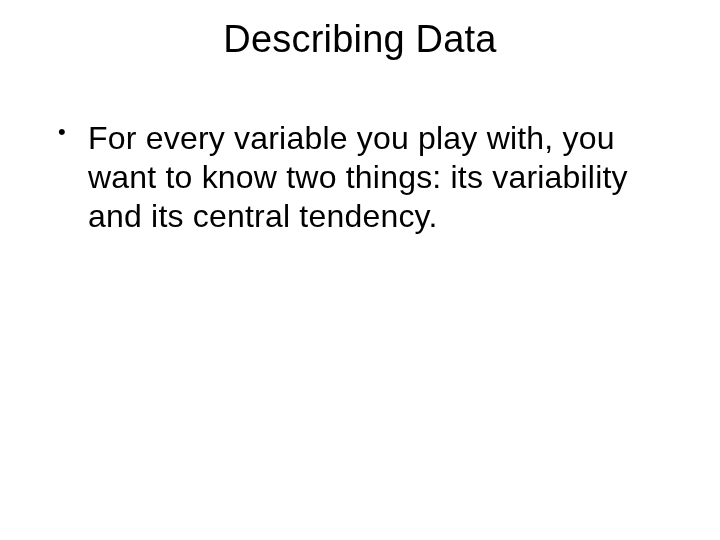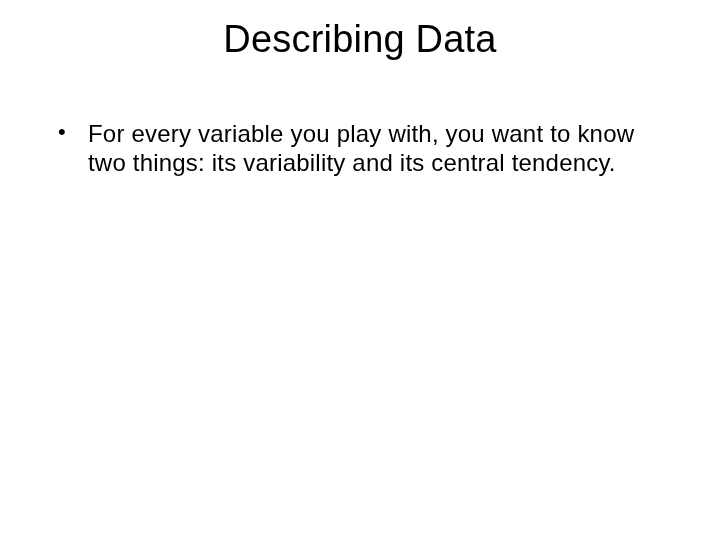--- a/index.html
+++ b/index.html
@@ -25,21 +25,21 @@
       font-weight: 400;
       text-align: center;
       margin-bottom: 58px;
       letter-spacing: 0.2px;
     }
     .bullets {
       list-style: none;
       padding-left: 0;
     }
     .bullets li {
-      font-size: 24px;
+      font-size: 32px;
       line-height: 1.22;
       margin-bottom: 2px;
       padding-left: 38px;
       position: relative;
       letter-spacing: 0.2px;
     }
     .bullets li::before {
       content: "•";
       position: absolute;
       left: 8px;

